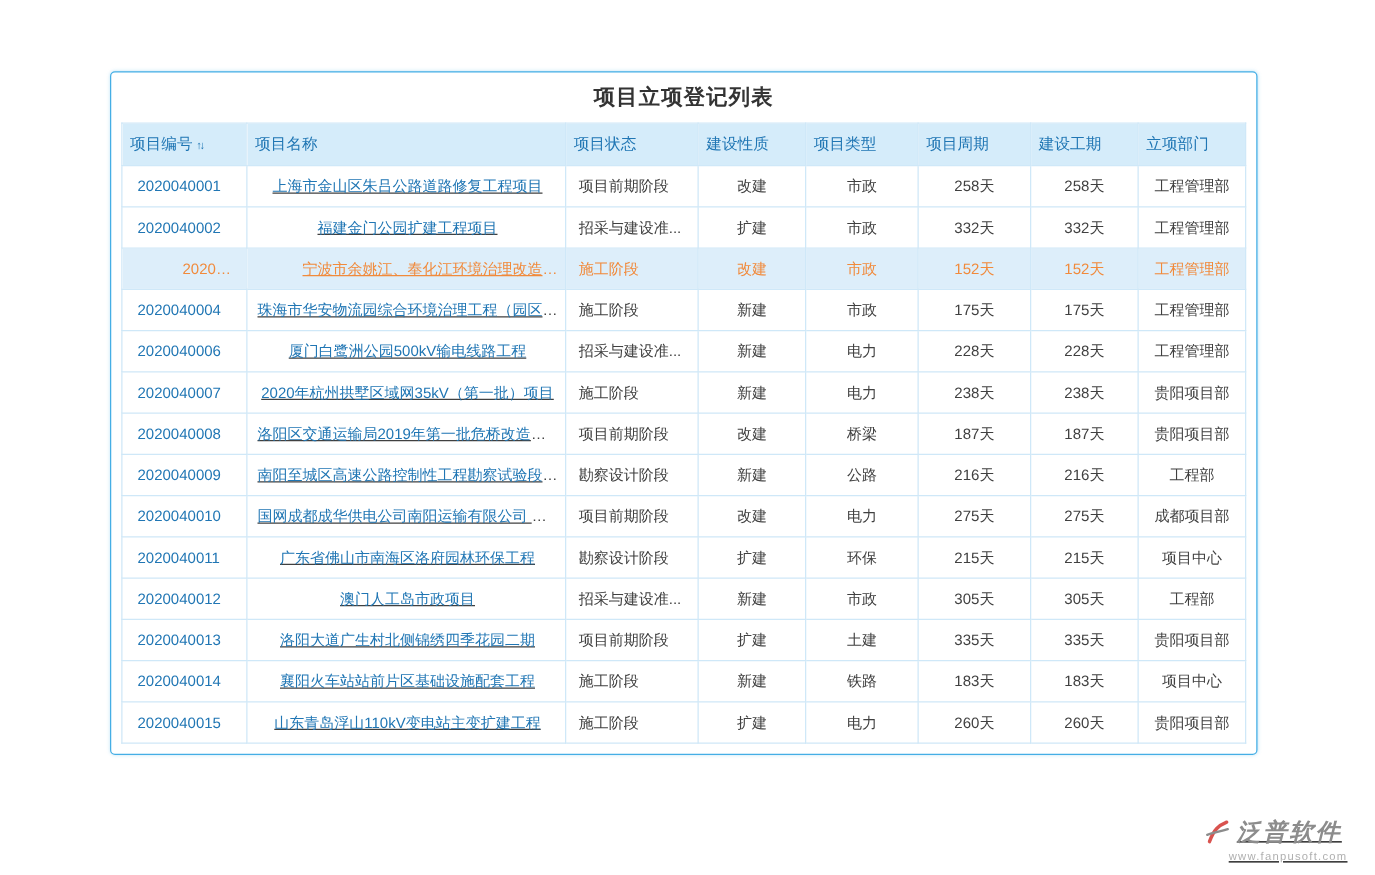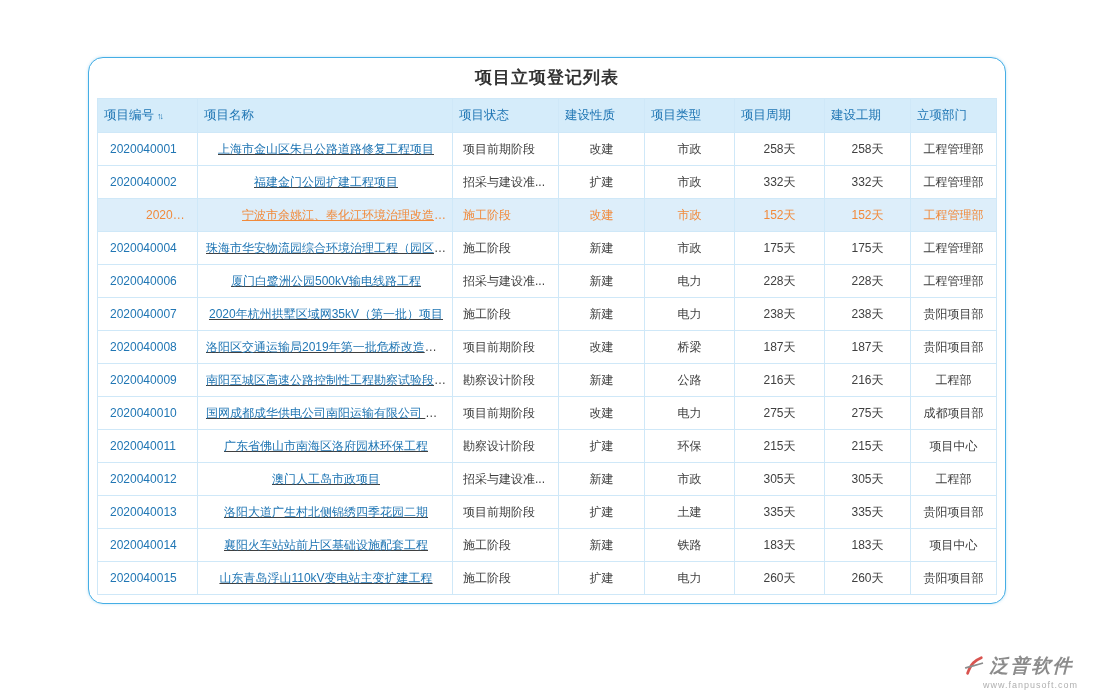--- a/index.html
+++ b/index.html
@@ -16,21 +16,21 @@
   *{box-sizing:border-box;}
   html,body{margin:0;padding:0;}
   body{
     width:1100px;height:700px;overflow:hidden;position:relative;
     background:#ffffff;
     font-family:"Liberation Sans","DejaVu Sans",sans-serif;
   }
   .panel{
     position:absolute;left:88px;top:57px;width:918px;
     background:#fff;border:1px solid var(--panel-border);
-    border-radius:15px;padding:0 8px 8px 8px;
+    border-radius:4px;padding:0 8px 8px 8px;
     box-shadow:0 0 3px rgba(69,174,229,.35);
   }
   .panel-title{
     height:40px;line-height:40px;text-align:center;
     font-size:17px;font-weight:bold;color:#333;
     letter-spacing:1px;
   }
   table.project-table{
     width:100%;border-collapse:collapse;table-layout:fixed;
   }
@@ -55,21 +55,21 @@
   tr.highlighted .link{color:var(--highlight-text);margin-left:36px;}
   .sort-icon{
     display:inline-block;margin-left:3px;font-size:9px;
     color:var(--accent);letter-spacing:-2px;cursor:pointer;
     vertical-align:middle;
   }
   col.code{width:100px;} col.name{width:255px;} col.status{width:106px;}
   col.nature{width:86px;} col.type{width:90px;} col.cycle{width:90px;}
   col.duration{width:86px;} col.dept{width:86px;}
   .footer-brand{
-    position:absolute;right:22px;bottom:10px;text-align:center;
+    position:absolute;right:22px;bottom:10px;text-align:center;text-decoration:underline;
   }
   .brand-row{display:flex;align-items:center;justify-content:center;gap:4px;}
   .brand-icon svg{width:22px;height:22px;display:block;}
   .brand-name{
     font-size:19px;font-weight:bold;color:var(--brand-gray);
     letter-spacing:2px;font-style:italic;
   }
   .brand-url{
     font-size:9px;color:#b0b0b0;margin-top:1px;letter-spacing:1px;cursor:pointer;margin-left:24px;
   }

